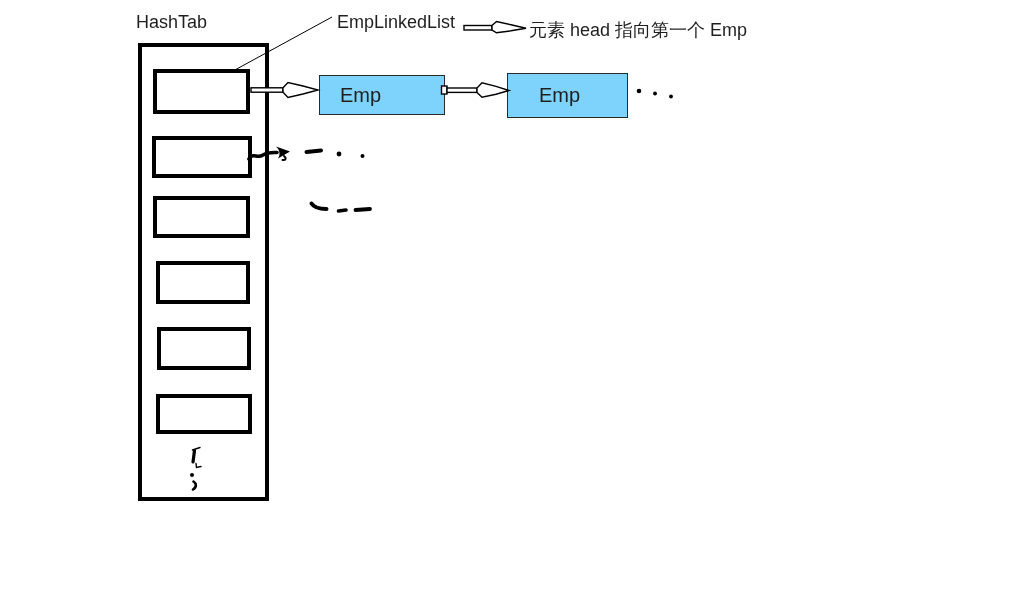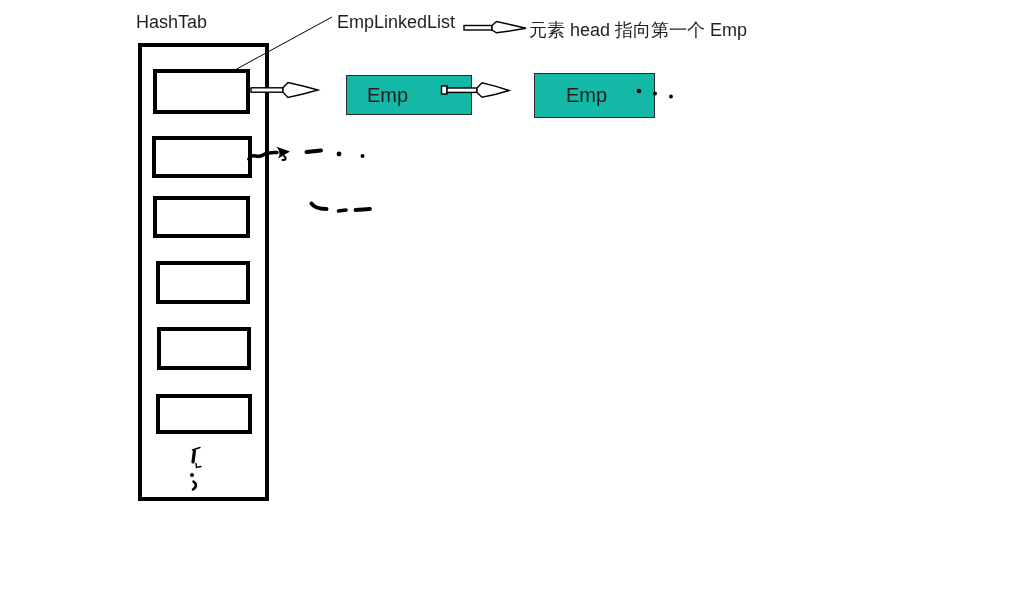--- a/index.html
+++ b/index.html
@@ -41,26 +41,25 @@
   .slot-1 { left: 152px; top: 136px; width: 100px; height: 42px; }
   .slot-2 { left: 153px; top: 196px; width: 97px;  height: 42px; }
   .slot-3 { left: 156px; top: 261px; width: 94px;  height: 43px; }
   .slot-4 { left: 157px; top: 327px; width: 94px;  height: 43px; }
   .slot-5 { left: 156px; top: 394px; width: 96px;  height: 40px; }
 
   .emp-node {
     position: absolute;
     border: 1.5px solid #2a2a2a;
     box-sizing: border-box;
-    background: #14b8a6;
+    background: #7dd3fc;
     display: flex;
     align-items: center;
     font-size: 20px;
     color: #1f1f1f;
-    margin-left: 27px;
   }
   .emp-0 { left: 319px; top: 75px; width: 126px; height: 40px; padding-left: 20px; }
   .emp-1 { left: 507px; top: 73px; width: 121px; height: 45px; padding-left: 31px; }
 
   .overlay {
     position: absolute;
     left: 0; top: 0;
     width: 1010px; height: 592px;
     pointer-events: none;
   }

